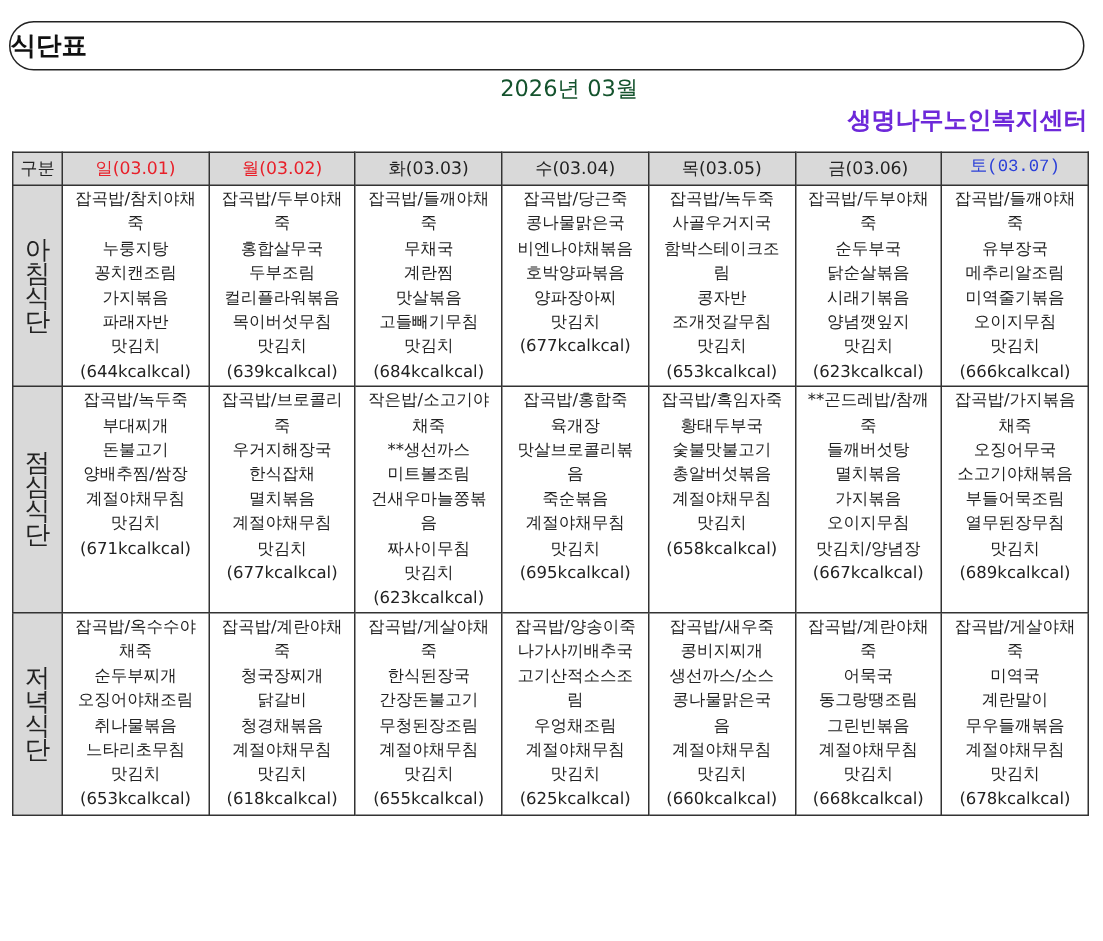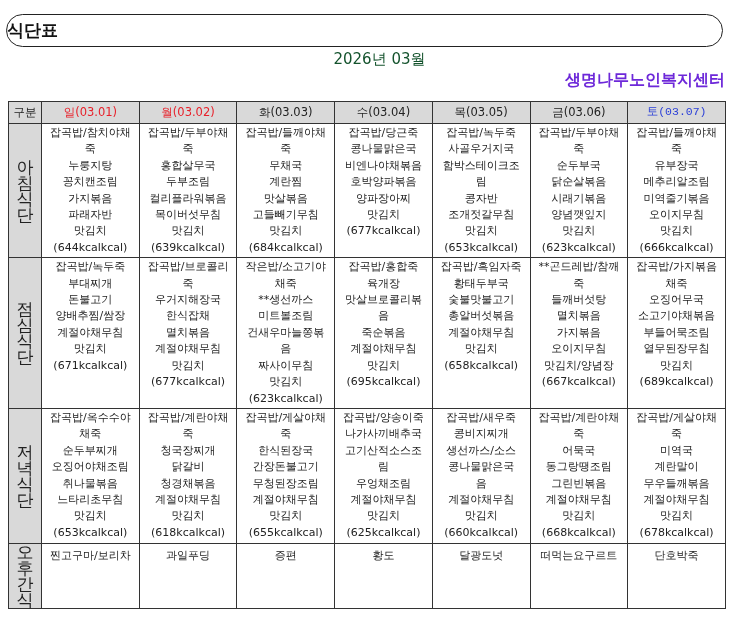--- a/index.html
+++ b/index.html
@@ -286,27 +286,14 @@
           <span class="cell-line">잡곡밥/게살야채</span>
           <span class="cell-line">죽</span>
           <span class="cell-line">미역국</span>
           <span class="cell-line">계란말이</span>
           <span class="cell-line">무우들깨볶음</span>
           <span class="cell-line">계절야채무침</span>
           <span class="cell-line">맛김치</span>
           <span class="cell-line">(678kcalkcal)</span>
         </td>
       </tr>
-      <tr class="snack" style="height: 36px;">
-        <td class="label">
-          <span class="cell-line">오후</span>
-          <span class="cell-line">간식</span>
-        </td>
-        <td>찐고구마/보리차</td>
-        <td>과일푸딩</td>
-        <td>증편</td>
-        <td>황도</td>
-        <td>달광도넛</td>
-        <td>떠먹는요구르트</td>
-        <td>단호박죽</td>
-      </tr>
     </tbody>
 </table>
 
 </body></html>

